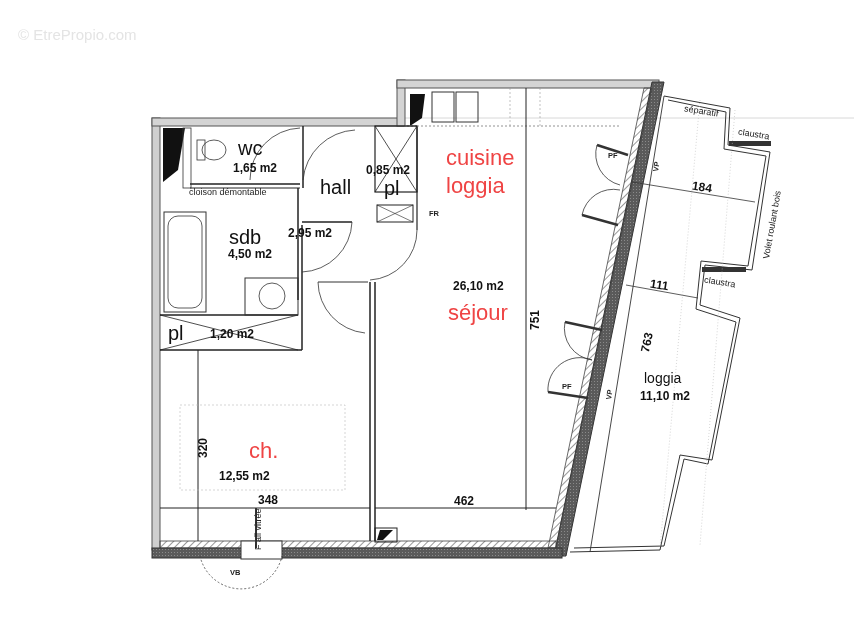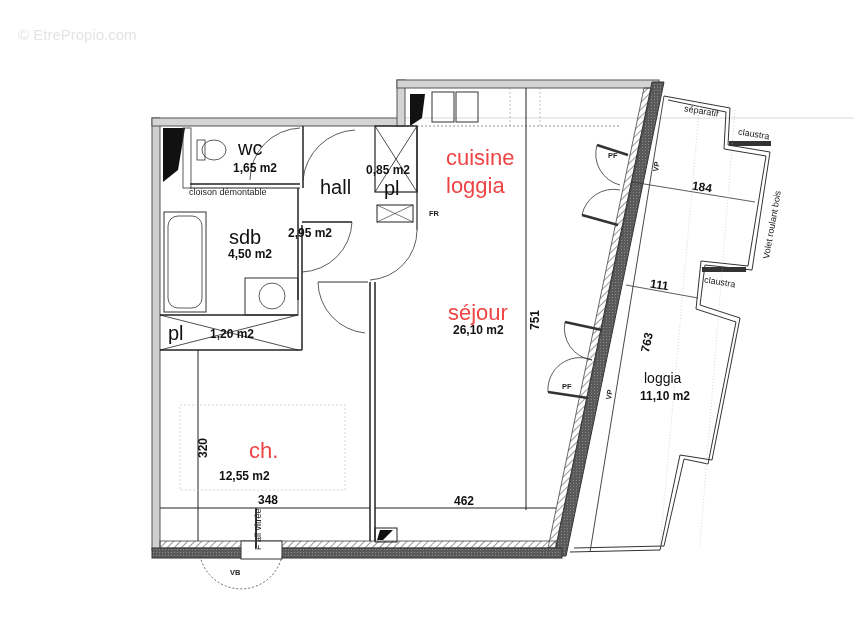--- a/index.html
+++ b/index.html
@@ -152,21 +152,21 @@
 
 <div class="lbl room-lg" style="left:446px;top:147px;">cuisine</div>
 <div class="lbl room-lg" style="left:446px;top:175px;">loggia</div>
 
 <div class="lbl room" style="left:229px;top:227px;">sdb</div>
 <div class="lbl area" style="left:228px;top:248px;">4,50 m2</div>
 
 <div class="lbl room" style="left:168px;top:323px;">pl</div>
 <div class="lbl area" style="left:210px;top:328px;">1,20 m2</div>
 
-<div class="lbl area" style="left:453px;top:280px;margin-top:44px;">26,10 m2</div>
+<div class="lbl area" style="left:453px;top:280px;">26,10 m2</div>
 <div class="lbl room-lg" style="left:448px;top:302px;">séjour</div>
 
 <div class="lbl room-lg" style="left:227px;top:440px;margin-left:22px;">ch.</div>
 <div class="lbl area" style="left:219px;top:470px;text-align:center;">12,55 m2</div>
 
 <div class="lbl" style="left:644px;top:371px;font-size:14px;">loggia</div>
 <div class="lbl area" style="left:640px;top:390px;">11,10 m2</div>
 
 <div class="lbl dim rot90" style="left:529px;top:330px;">751</div>
 <div class="lbl dim" style="left:454px;top:495px;">462</div>

